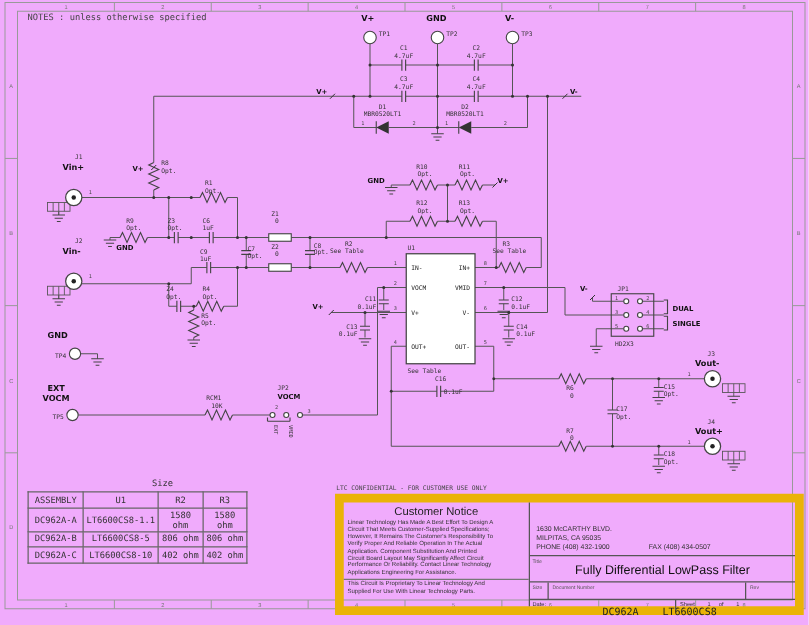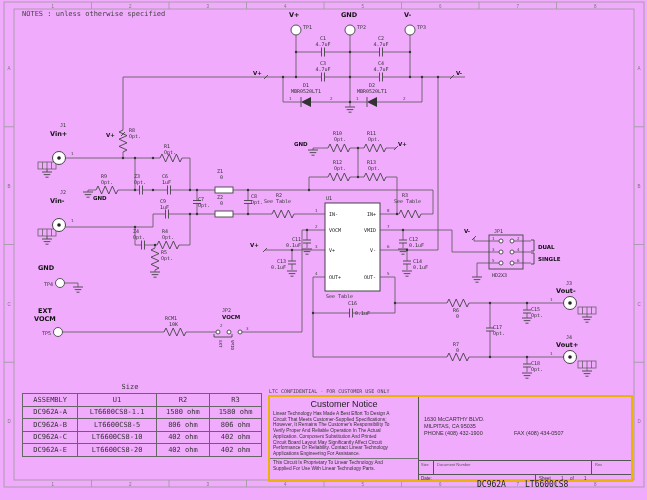--- a/index.html
+++ b/index.html
@@ -14,26 +14,26 @@
   .pn  {font:5px "DejaVu Sans Mono",monospace;fill:#222;}
   .pne {font:5px "DejaVu Sans Mono",monospace;fill:#222;text-anchor:end;}
   .n   {font:bold 6.5px "DejaVu Sans",sans-serif;fill:#111;}
   .ns  {font:bold 5.5px "DejaVu Sans",sans-serif;fill:#111;}
   .z   {font:4.5px "Liberation Sans",sans-serif;fill:#777;text-anchor:middle;}
   .notes{font:7px "DejaVu Sans Mono",monospace;fill:#444;}
   .rot {font:4.2px "DejaVu Sans Mono",monospace;fill:#333;}
   
   .tblwrap{position:absolute;left:22px;top:383px;width:216px;}
   .tbl-title{text-align:center;font:7px "DejaVu Sans Mono",monospace;color:#333;margin:0 0 2px 0;}
-  .tblwrap table{border-collapse:collapse;width:240px;font:7px "DejaVu Sans Mono",monospace;color:#333;}
+  .tblwrap table{border-collapse:collapse;width:176px;font:7px "DejaVu Sans Mono",monospace;color:#333;}
   .tblwrap th,.tblwrap td{border:1px solid #666;text-align:center;padding:1px 1px;font-weight:normal;height:9.5px;}
   
   .tb{position:absolute;left:268px;top:388px;width:363px;height:92px;color:#222;}
   .tb .conf{font:5px "DejaVu Sans Mono",monospace;color:#444;position:absolute;left:1px;top:0;}
-  .tb .box{position:absolute;left:0;top:7px;width:361px;height:83px;border:2px solid #eab308;}
+  .tb .box{position:absolute;left:0;top:7px;width:361px;height:83px;border:7px solid #eab308;}
   .tb .notice{position:absolute;left:0;top:0;width:148px;height:100%;border-right:1px solid #555;}
   .tb .ntitle{position:absolute;left:0;top:2px;width:100%;text-align:center;font:9px "Liberation Sans",sans-serif;color:#222;}
   .tb .nbody{position:absolute;left:3px;top:14px;width:142px;font:4.8px "Liberation Sans",sans-serif;line-height:5.7px;color:#333;}
   .tb .ndiv{position:absolute;left:0;top:61px;width:100%;border-top:1px solid #777;}
   .tb .nbody2{position:absolute;left:3px;top:63px;width:142px;font:4.8px "Liberation Sans",sans-serif;line-height:5.7px;color:#333;}
   .tb .rcol{position:absolute;left:149px;top:0;width:212px;height:100%;}
   .tb .company{position:absolute;left:4px;top:3px;font:9.5px "Liberation Sans",sans-serif;color:#111;}
   .tb .addr{position:absolute;font:5.5px "Liberation Sans",sans-serif;color:#333;}
   .tb .trow{position:absolute;left:0;top:42px;width:100%;height:21px;border-top:1px solid #555;}
   .tb .tlbl{position:absolute;left:2px;top:1px;font:4px "Liberation Sans",sans-serif;color:#555;}
@@ -439,26 +439,20 @@
         <td>LT6600CS8-5</td>
         <td>806 ohm</td>
         <td>806 ohm</td>
       </tr>
       <tr>
         <td>DC962A-C</td>
         <td>LT6600CS8-10</td>
         <td>402 ohm</td>
         <td>402 ohm</td>
       </tr>
-      <tr>
-        <td>DC962A-E</td>
-        <td>LT6600CS8-20</td>
-        <td>402 ohm</td>
-        <td>402 ohm</td>
-      </tr>
     </tbody>
       </table>
   </div>
 
   <div class="tb">
     <div class="conf">LTC CONFIDENTIAL - FOR CUSTOMER USE ONLY</div>
     <div class="box">
       <div class="notice">
         <div class="ntitle">Customer Notice</div>
         <div class="nbody">
@@ -475,20 +469,24 @@
         <div class="nbody2">
           <div>This Circuit Is Proprietary To Linear Technology And</div>
           <div>Supplied For Use With Linear Technology Parts.</div>
         </div>
       </div>
       <div class="rcol">
         <div class="addr" style="left:5px;top:19px">1630 McCARTHY BLVD.</div>
         <div class="addr" style="left:5px;top:26px">MILPITAS, CA  95035</div>
         <div class="addr" style="left:5px;top:33px">PHONE (408) 432-1900</div>
         <div class="addr" style="left:95px;top:33px">FAX (408) 434-0507</div>
+        <div class="trow">
+          <div class="tlbl">Title</div>
+          <div class="btitle">Fully Differential LowPass Filter</div>
+        </div>
         <div class="drow">
           <div class="tlbl">Size</div>
           <div class="vline" style="left:14px"></div>
           <div class="tlbl" style="left:18px">Document Number</div>
           <div class="docval" style="left:58px">DC962A</div>
           <div class="docval" style="left:106px">LT6600CS8</div>
           <div class="vline" style="left:172px"></div>
           <div class="tlbl" style="left:176px">Rev</div>
         </div>
         <div class="srow">

